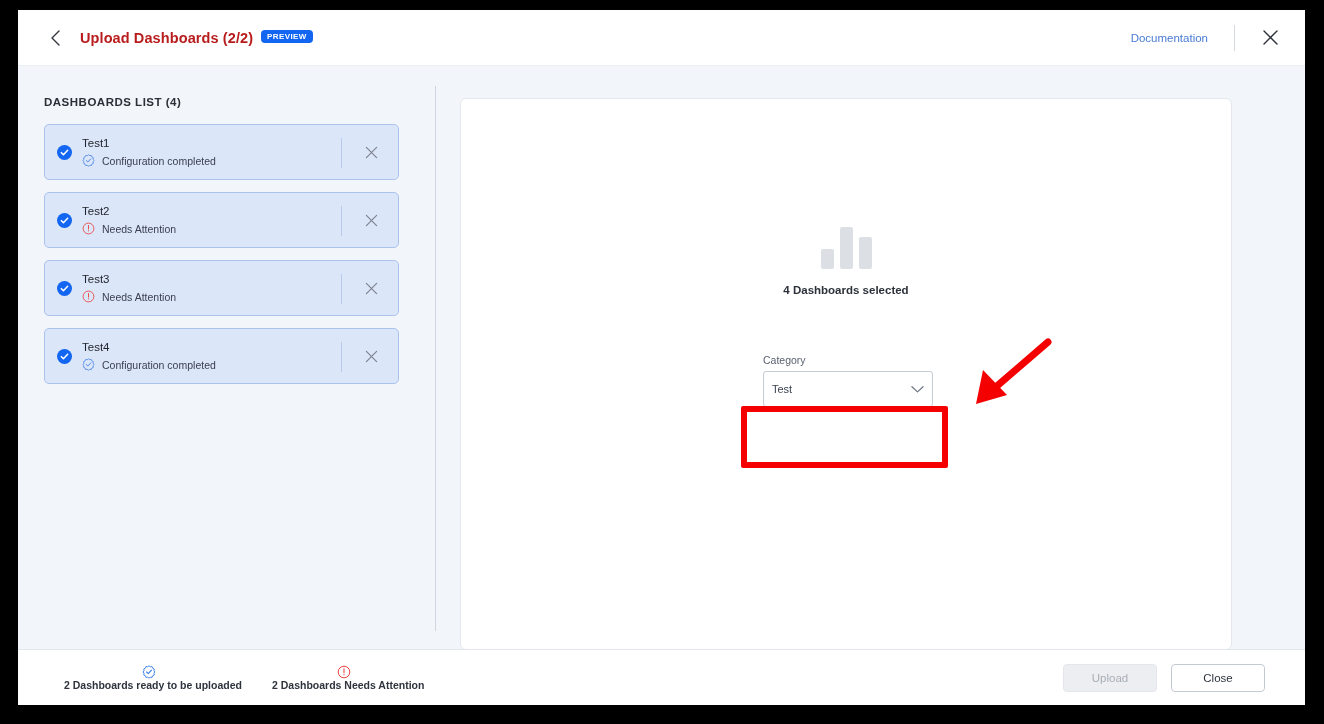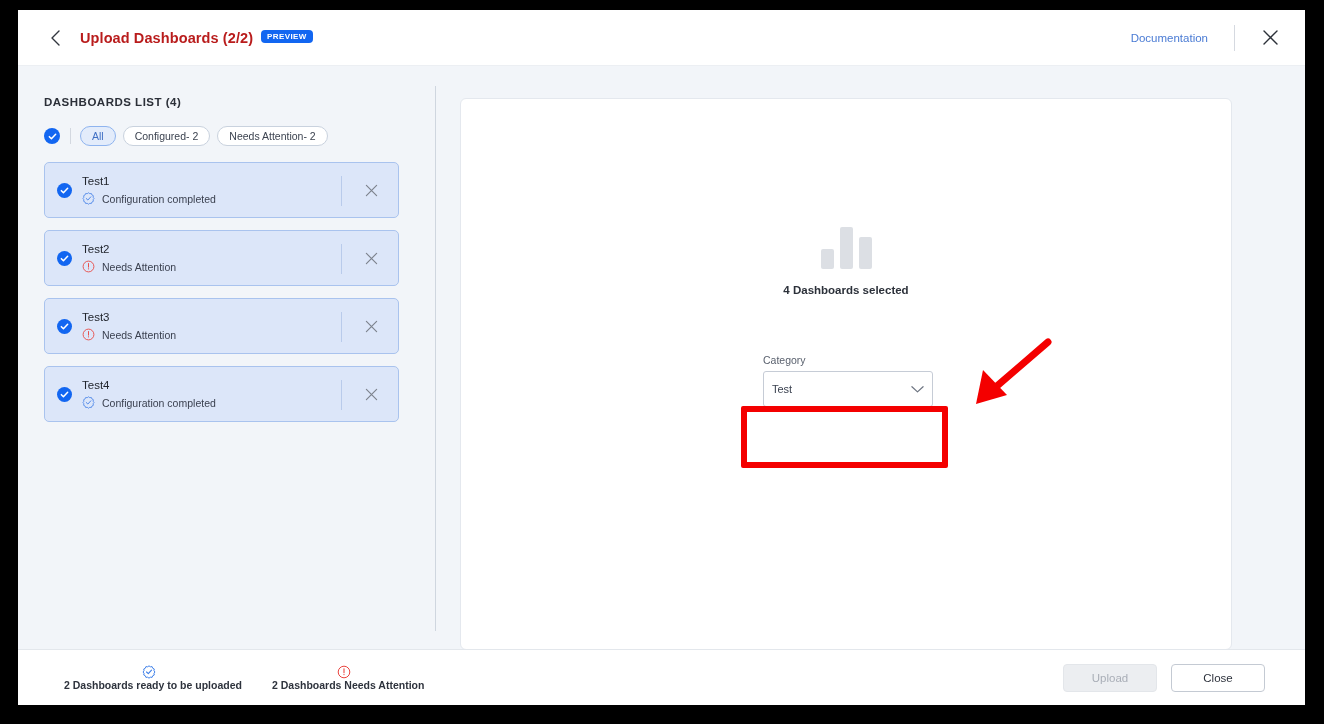--- a/index.html
+++ b/index.html
@@ -235,31 +235,20 @@
         </svg>
       </div>
     </div>
   </div>
 
   <div class="body">
 
     <div class="left-col">
       <div class="list-title">DASHBOARDS LIST (4)</div>
 
-      <div class="filter-row">
-        <div class="master-check">
-          <svg width="9" height="9" viewBox="0 0 10 10">
-            <path d="M1.5 5.2 L3.8 7.5 L8.5 2.6" fill="none" stroke="#ffffff" stroke-width="1.7" stroke-linecap="round" stroke-linejoin="round"></path>
-          </svg>
-        </div>
-        <div class="filter-sep"></div>
-        <div class="chip active">All</div>
-        <div class="chip">Configured- 2</div>
-        <div class="chip">Needs Attention- 2</div>
-      </div>
 
       <div class="cards">
 
         <div class="card">
           <div class="card-check">
             <svg width="9" height="9" viewBox="0 0 10 10">
               <path d="M1.5 5.2 L3.8 7.5 L8.5 2.6" fill="none" stroke="#ffffff" stroke-width="1.7" stroke-linecap="round" stroke-linejoin="round"></path>
             </svg>
           </div>
           <div class="card-main">

